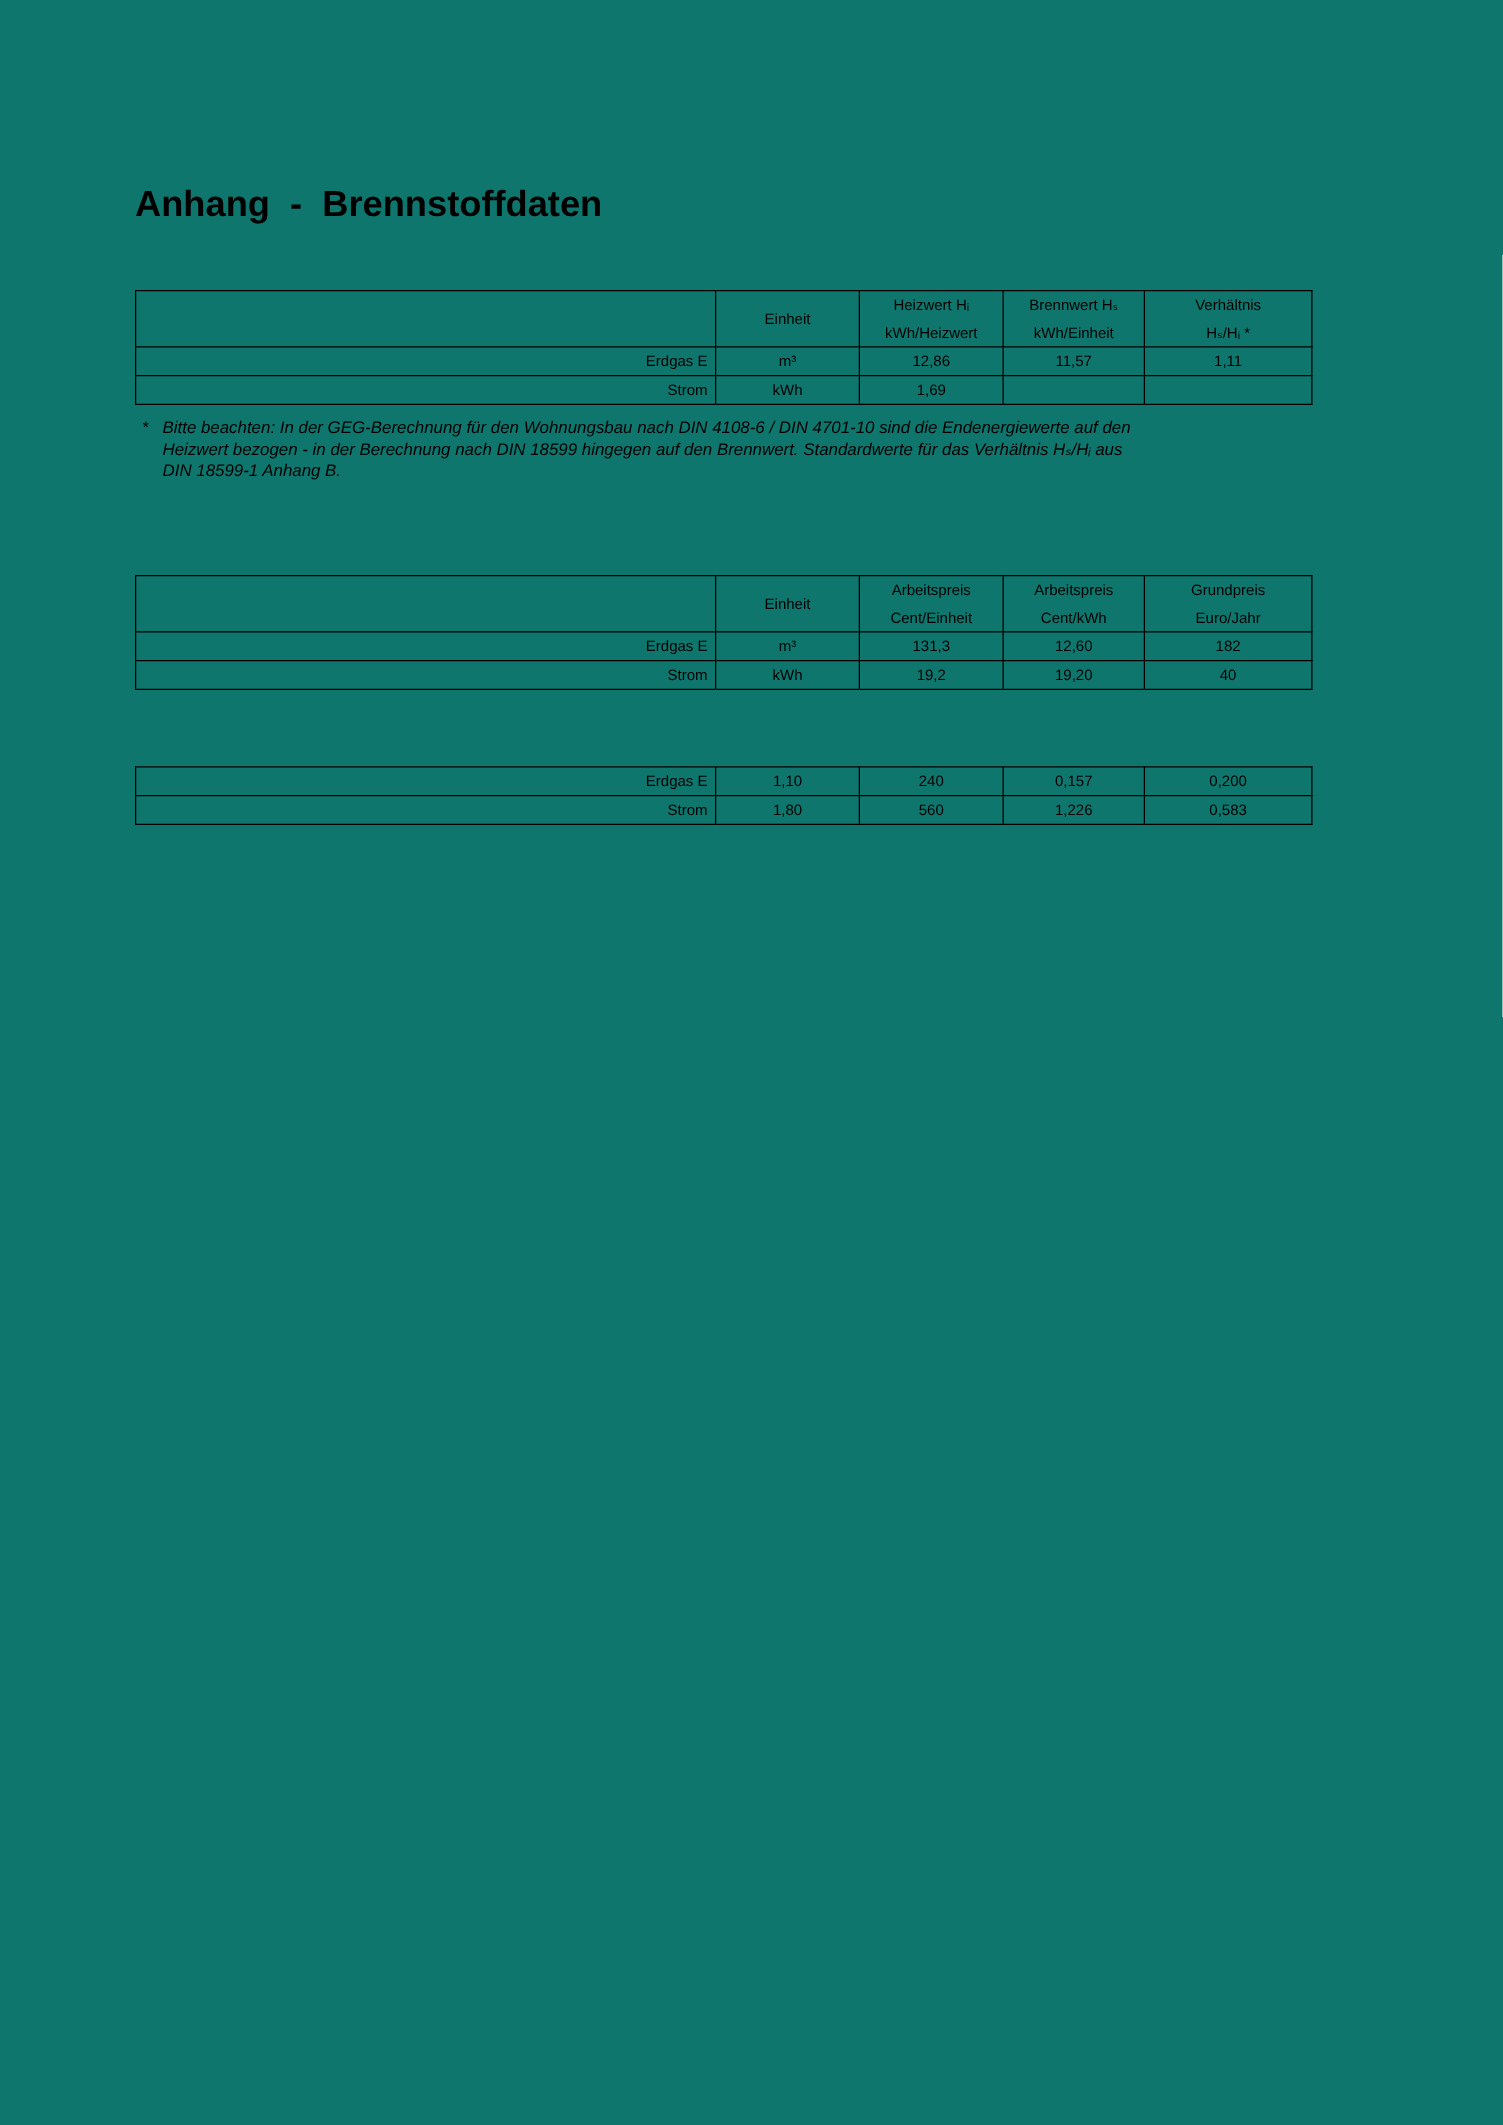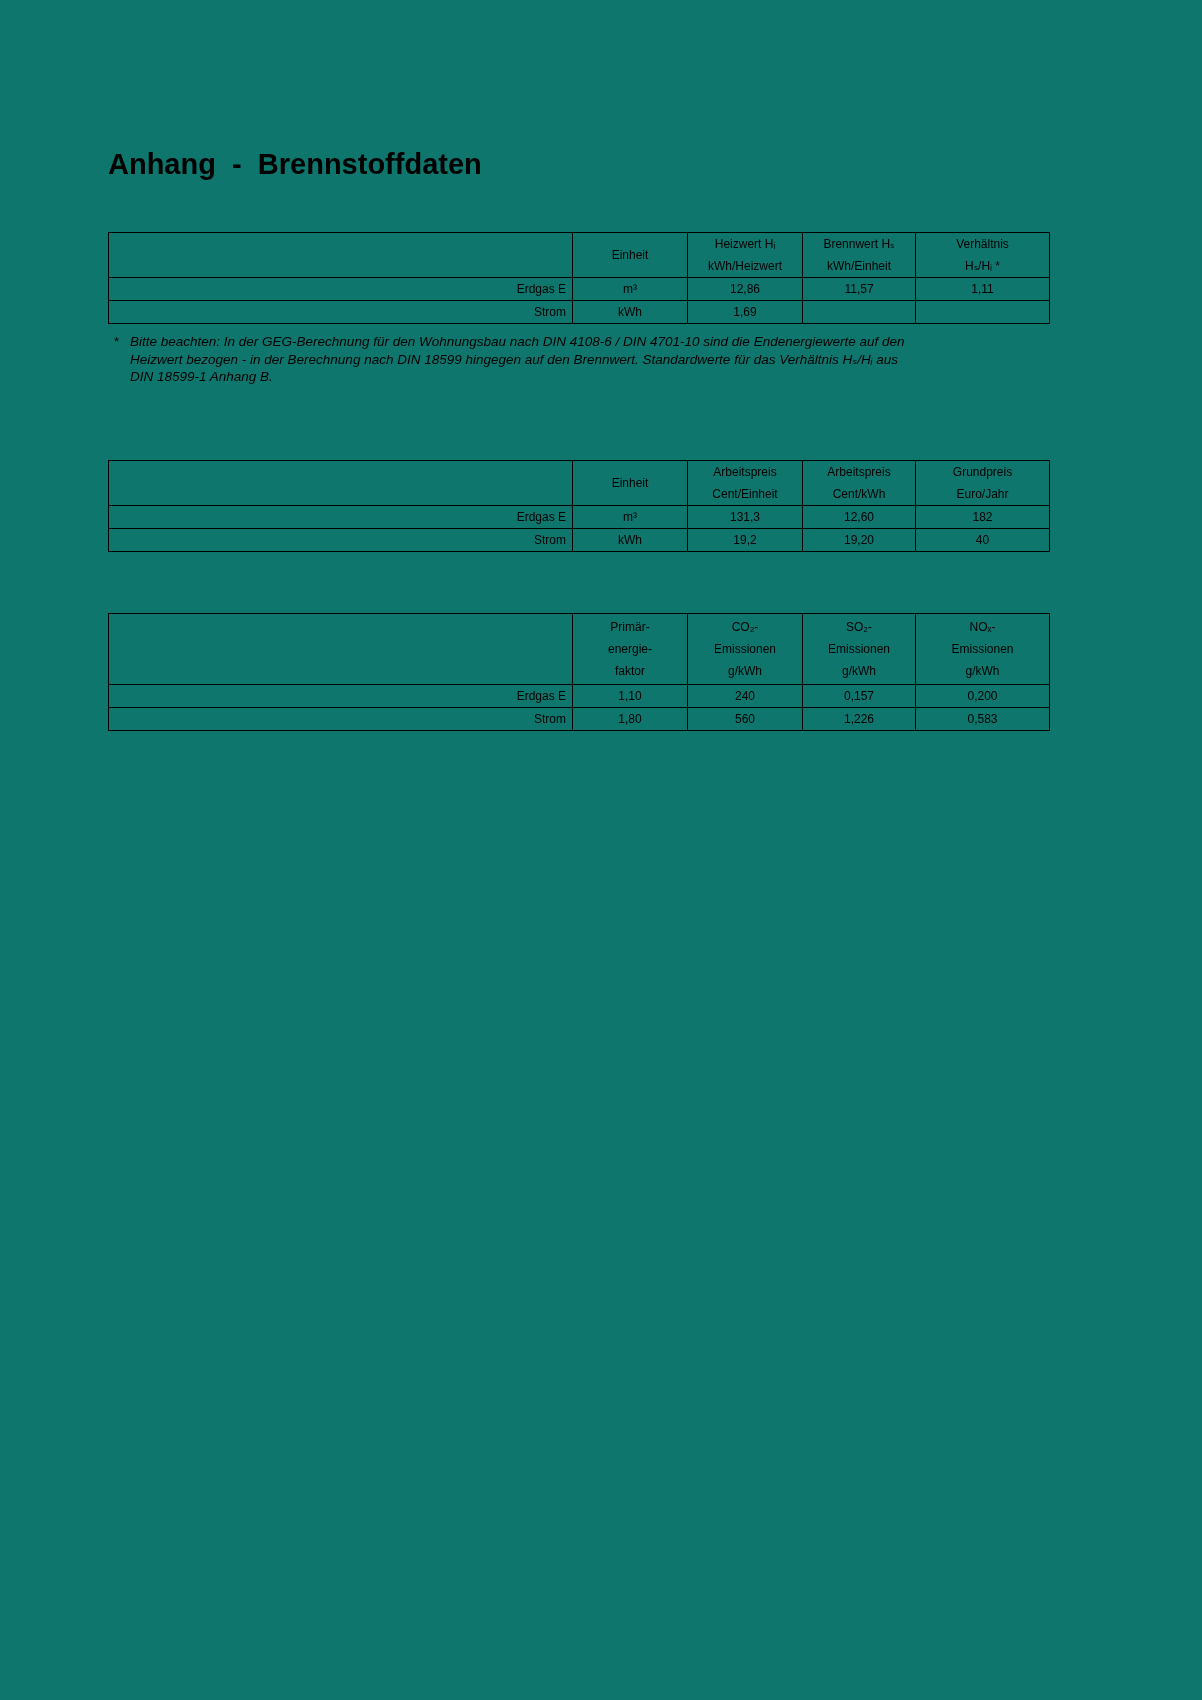--- a/index.html
+++ b/index.html
@@ -162,35 +162,20 @@
 
   <table class="t" id="table-3">
     <colgroup>
       <col style="width:464px">
         <col style="width:115px">
         <col style="width:115px">
         <col style="width:113px">
         <col style="width:134px">
     </colgroup>
     <tbody>
-      <tr class="head">
-        <td class="lbl"></td>
-        <td>Primär-
-energie-
-faktor</td>
-        <td>CO₂-
-Emissionen
-g/kWh</td>
-        <td>SO₂-
-Emissionen
-g/kWh</td>
-        <td>NOₓ-
-Emissionen
-g/kWh</td>
-      </tr>
       <tr class="data">
         <td class="lbl">Erdgas E</td>
         <td>1,10</td>
         <td>240</td>
         <td>0,157</td>
         <td>0,200</td>
       </tr>
       <tr class="data">
         <td class="lbl">Strom</td>
         <td>1,80</td>

